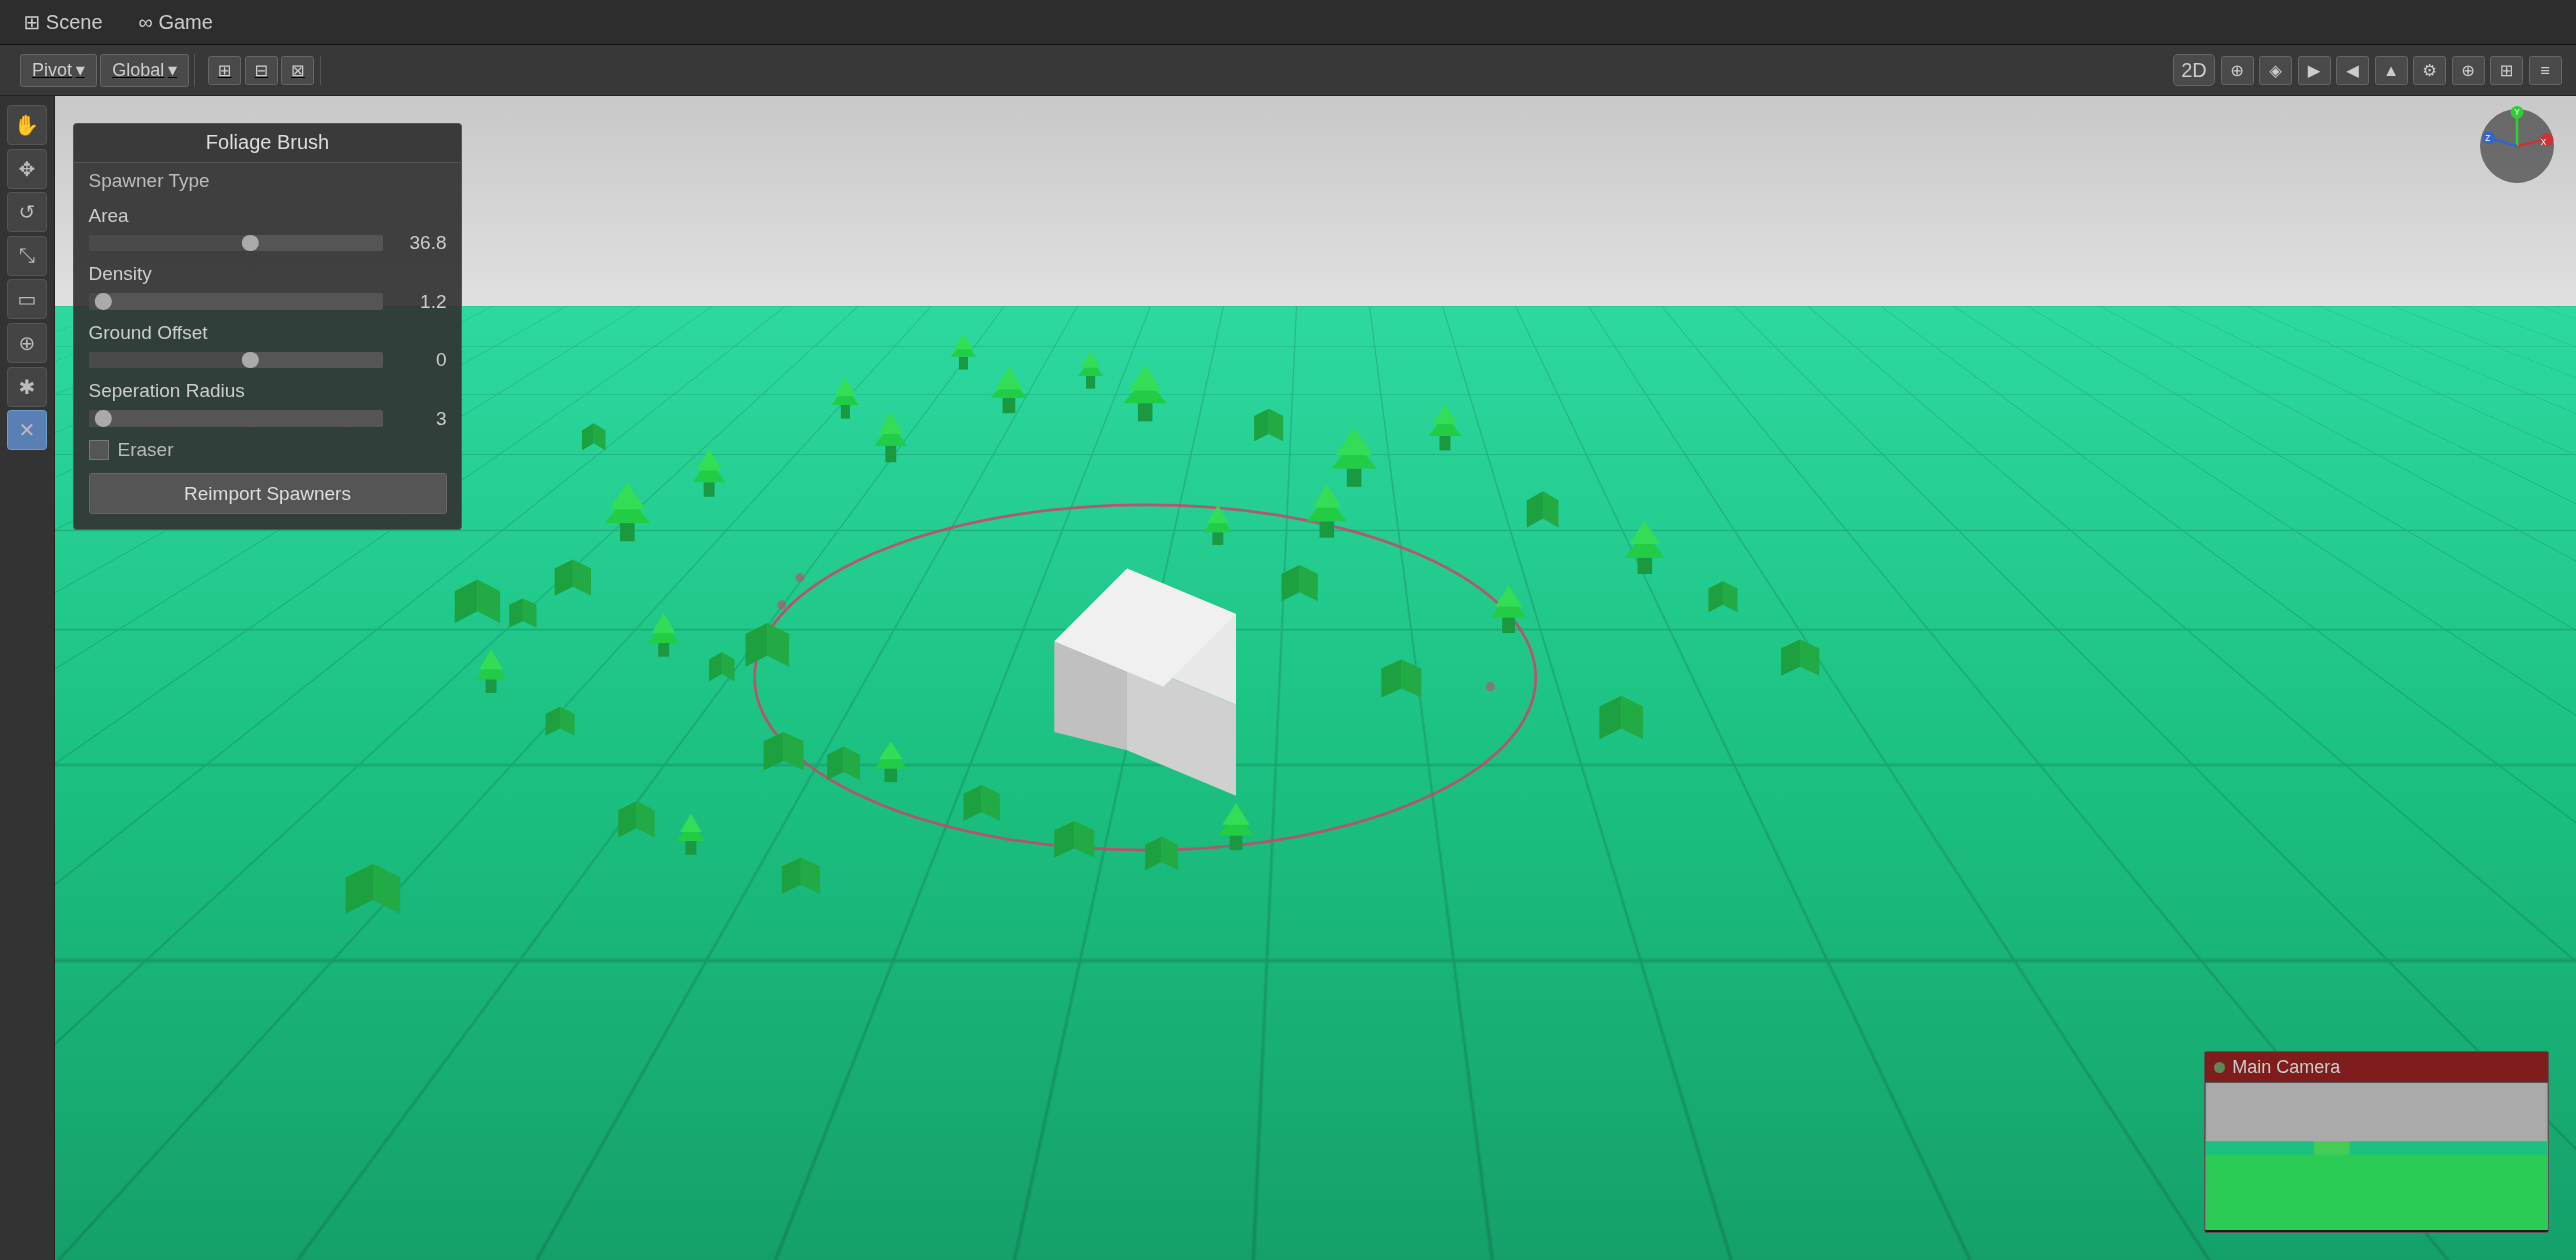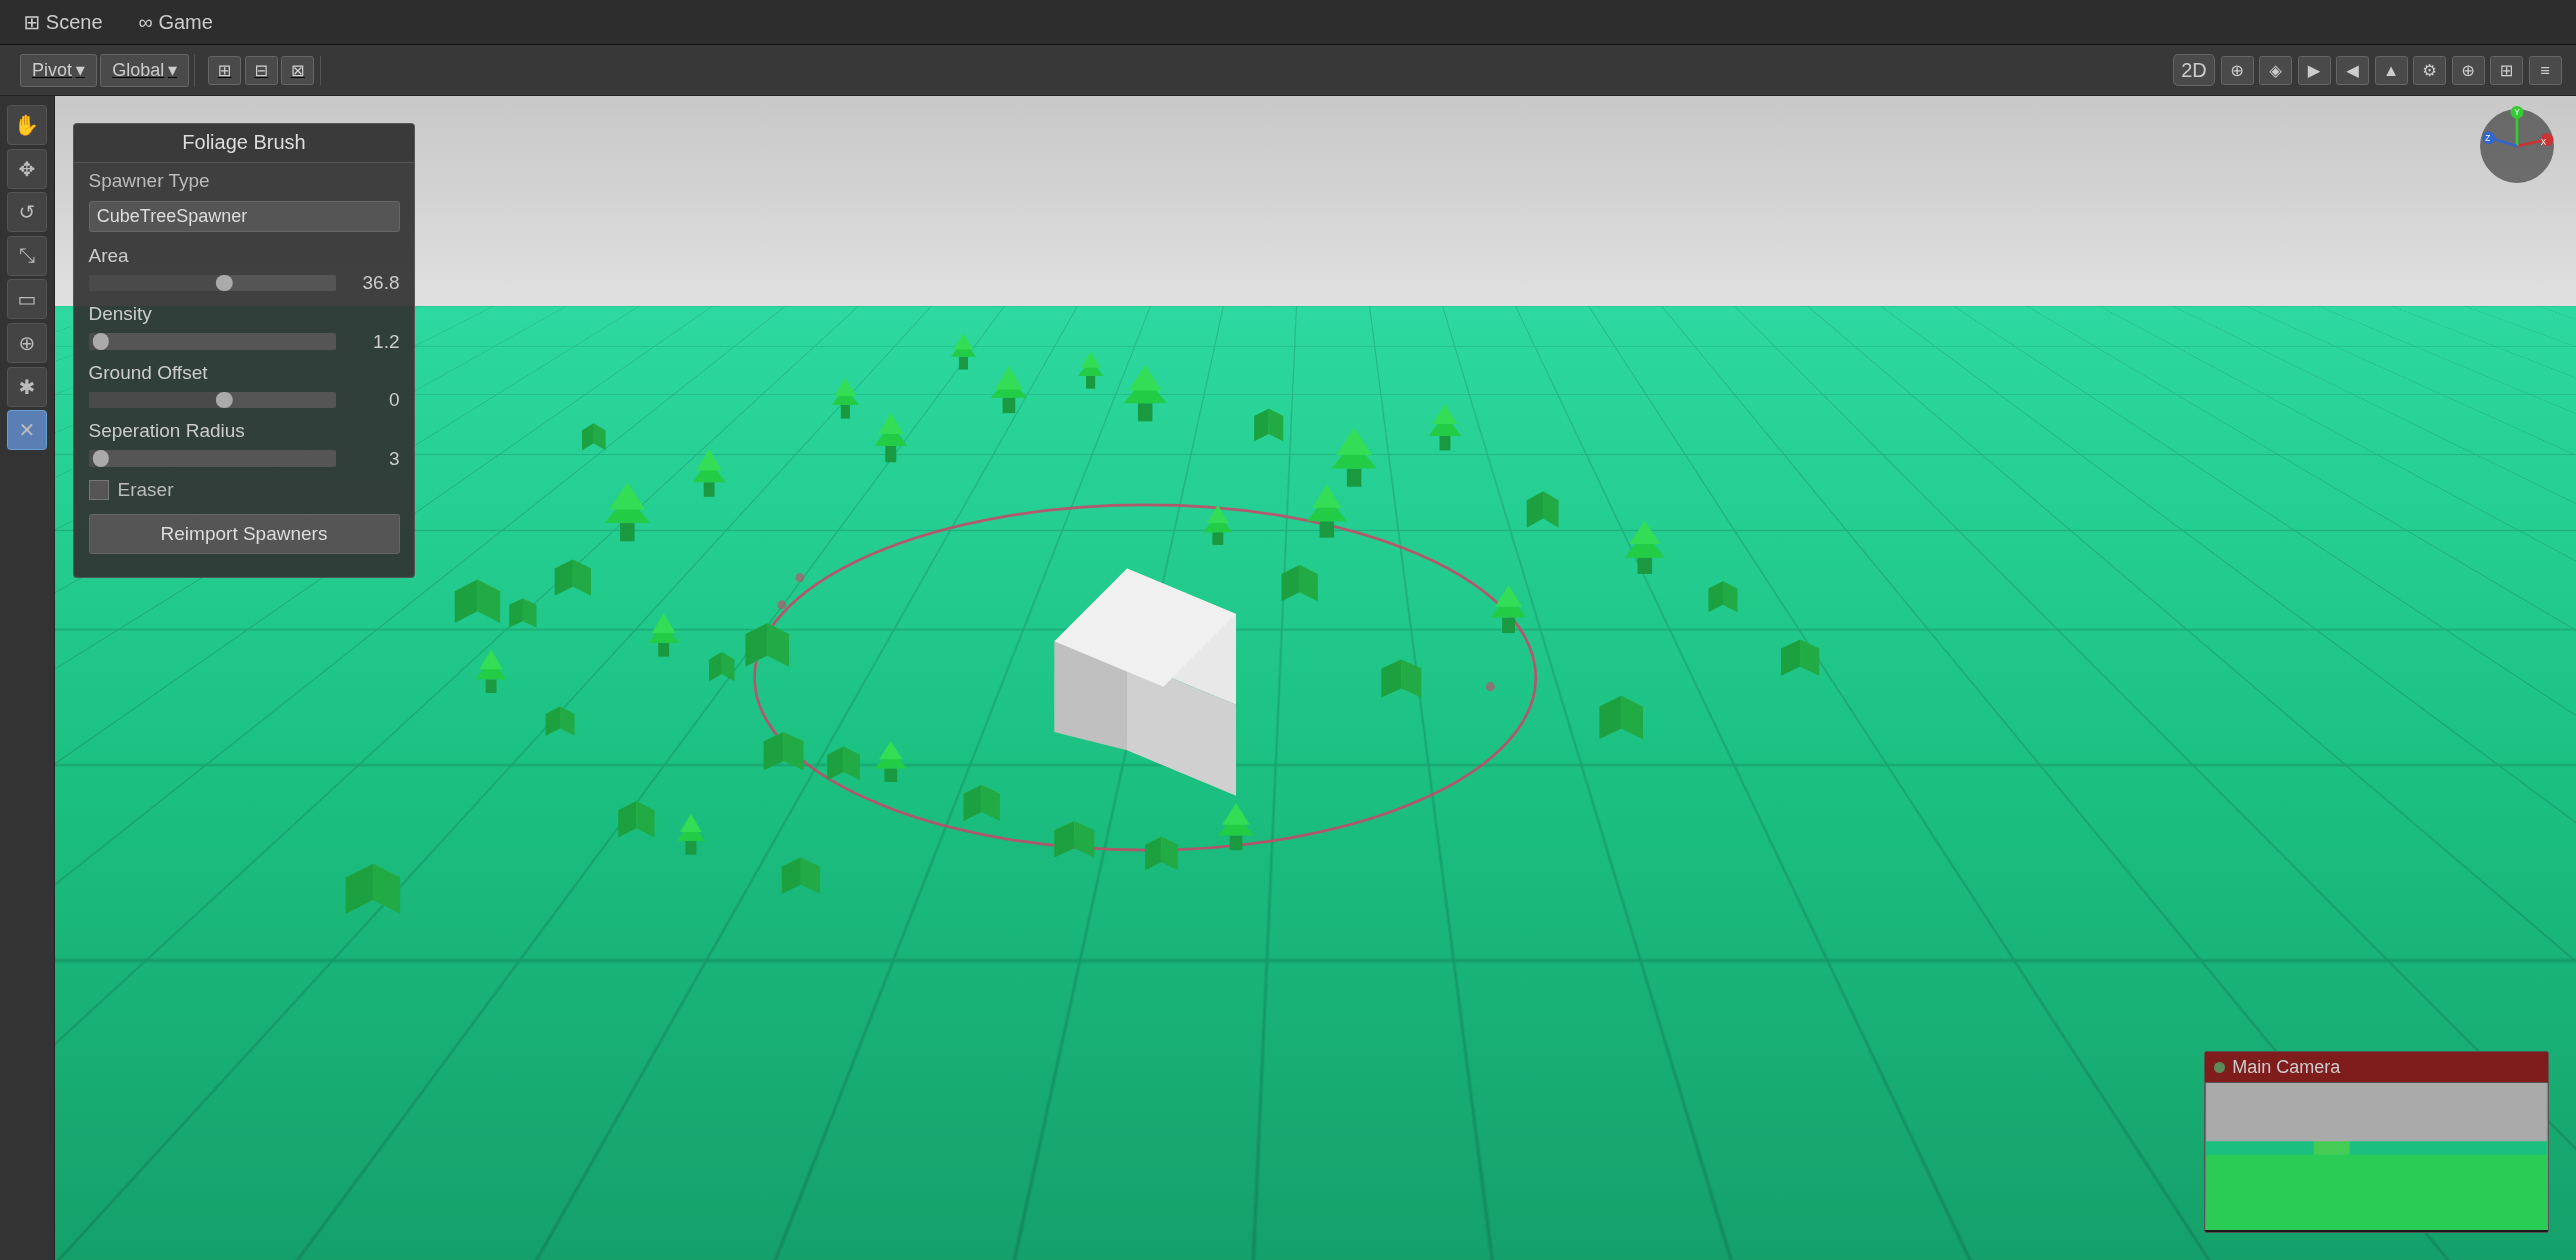--- a/index.html
+++ b/index.html
@@ -166,26 +166,26 @@
       background-size: 73px 73px;
       transform: perspective(727px) rotateX(60deg);
       transform-origin: top center;
     }
 
     
     #foliage-panel {
       position: absolute;
       top: 27px;
       left: 18px;
-      width: 342px;
+      width: 389px;
       background: rgba(50, 50, 50, 0.92);
       border: 0.9px solid #555;
       border-radius: 3.6px;
       z-index: 200;
-      padding-bottom: 20px;
+      padding-bottom: 12px;
     }
     .panel-title {
       background: #3a3a3a;
       color: #ddd;
       text-align: center;
       padding: 7.3px;
       font-size: 20px;
       border-bottom: 0.9px solid #555;
       border-radius: 3.6px 3.6px 0 0;
     }
@@ -664,25 +664,20 @@
         <text x="13" y="37" fill="white" font-size="9" text-anchor="middle" dominant-baseline="middle">Z</text>
       </svg>
     </div>
 
     <div id="foliage-panel">
       <div class="panel-title">Foliage Brush</div>
       
       <div class="panel-row">
         <span class="panel-label">Spawner Type</span>
       </div>
-      <div class="panel-row" style="padding-top:1.8px;padding-bottom:7.3px">
-        <select class="panel-select">
-          <option>CubeTreeSpawner</option>
-        </select>
-      </div>
 
       <div class="panel-section-label">Area</div>
       <div class="slider-row">
         <div class="slider-container">
           <div class="slider-fill" style="width: 55%"></div>
           <div class="slider-thumb" style="left: 55%"></div>
         </div>
         <span class="slider-value">36.8</span>
       </div>
 

